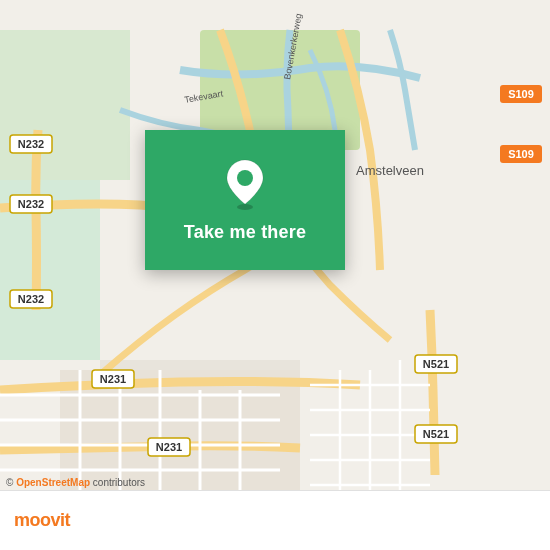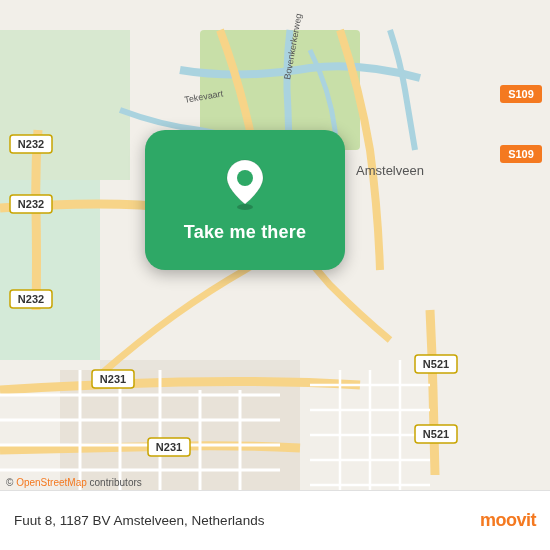--- a/index.html
+++ b/index.html
@@ -29,21 +29,21 @@
     }
 
     
     #overlay-card {
       position: absolute;
       top: 130px;
       left: 145px;
       width: 200px;
       height: 140px;
       background: #2ea866;
-      border-radius: 20px;
+      border-radius: 0;
       display: flex;
       flex-direction: column;
       align-items: center;
       justify-content: center;
       box-shadow: 0 4px 16px rgba(0,0,0,0.3);
       cursor: pointer;
     }
 
     #pin-icon {
       width: 44px;
@@ -106,20 +106,21 @@
       bottom: 62px;
       left: 6px;
       font-size: 10px;
       color: #555;
       font-family: Arial, sans-serif;
     }
 
     #osm-credit a {
       color: #f47920;
       text-decoration: none;
+      font-weight: bold;
     }
   </style>
 </head>
 <body>
 
 <div id="map-container">
 
   <svg id="map-svg" viewBox="0 0 550 490" xmlns="http://www.w3.org/2000/svg">
 
     <rect x="0" y="0" width="550" height="490" fill="#f2efe9"></rect>
@@ -224,21 +225,20 @@
     <button id="take-me-there-btn">Take me there</button>
   </div>
 
   <div id="osm-credit">
     <span>©</span>
     <a href="#">OpenStreetMap</a>
     <span> contributors</span>
   </div>
 
   <div id="bottom-bar">
-    <span id="address-text">Fuut 8, 1187 BV Amstelveen, Netherlands</span>
 
     <div id="moovit-logo">
       <span id="moovit-logo-text">
         <span>m</span><span style="color:#f47920;">o</span><span>ovit</span>
       </span>
     </div>
   </div>
 
 </div>
 

